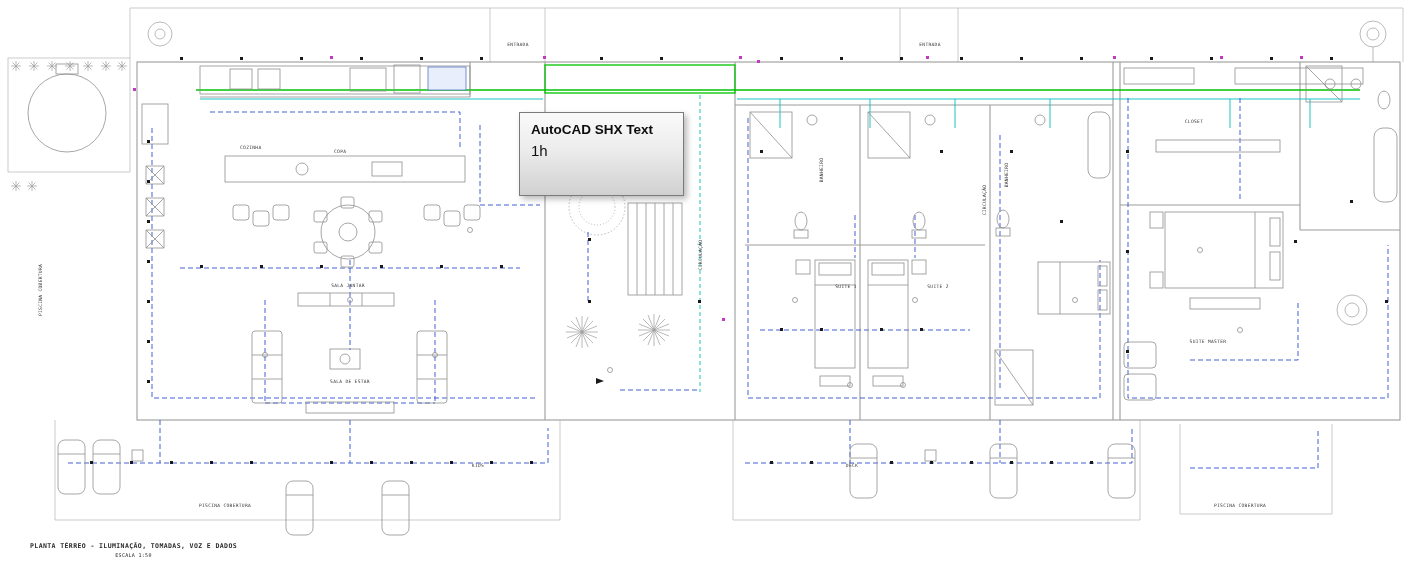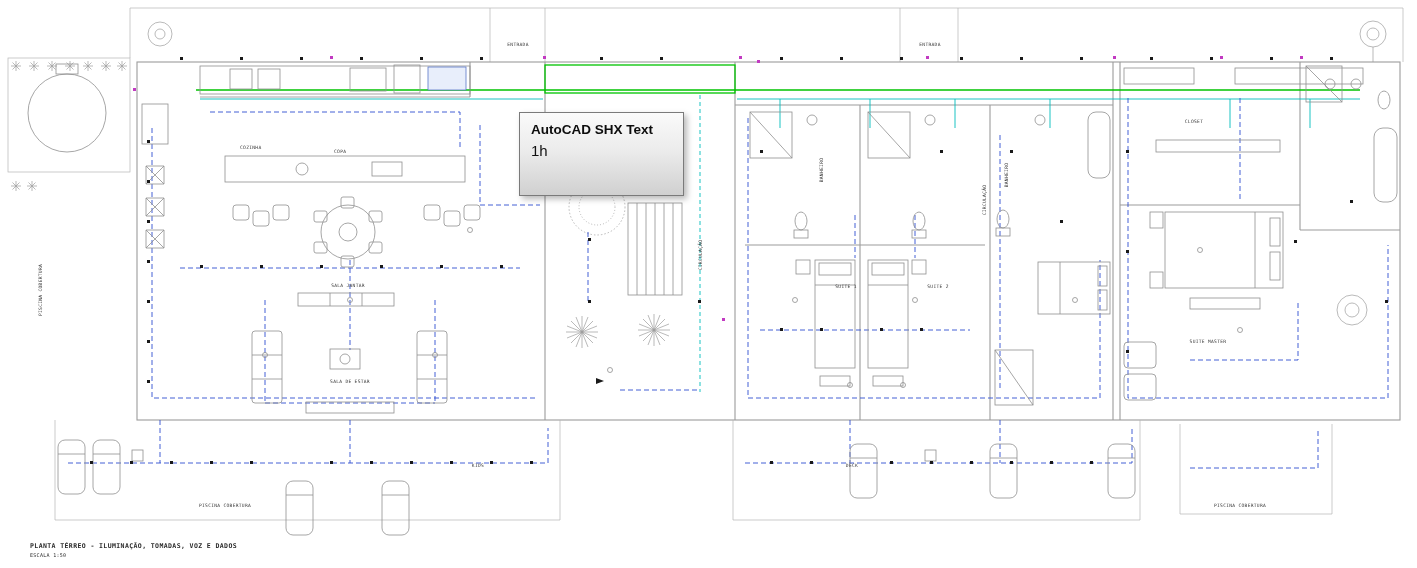--- a/index.html
+++ b/index.html
@@ -24,21 +24,21 @@
   
   .shx-popup{position:absolute;left:519px;top:112px;width:165px;height:84px;box-sizing:border-box;
              background:linear-gradient(180deg,#fafafa 0%,#ececec 45%,#d0d0d0 100%);
              border:1px solid #7a7a7a;box-shadow:3px 3px 6px rgba(0,0,0,.28);
              padding:9px 11px;}
   .shx-title{font-weight:bold;font-size:13.5px;color:#0d0d0d;}
   .shx-content{font-size:15px;color:#111;margin-top:5px;}
 
   
   .titleblock{position:absolute;left:30px;top:542px;color:#2b2b2b;
-              font-family:"DejaVu Sans Mono",monospace;}
+              font-family:"DejaVu Sans Mono",monospace;text-align:center;}
   .tb-line1{font-size:6.5px;font-weight:bold;letter-spacing:.4px;}
   .tb-line2{font-size:5px;margin-top:2px;letter-spacing:.3px;}
 </style>
 </head>
 <body>
 
 <div class="viewport">
 
   <svg width="1417" height="568" viewBox="0 0 1417 568">
 

